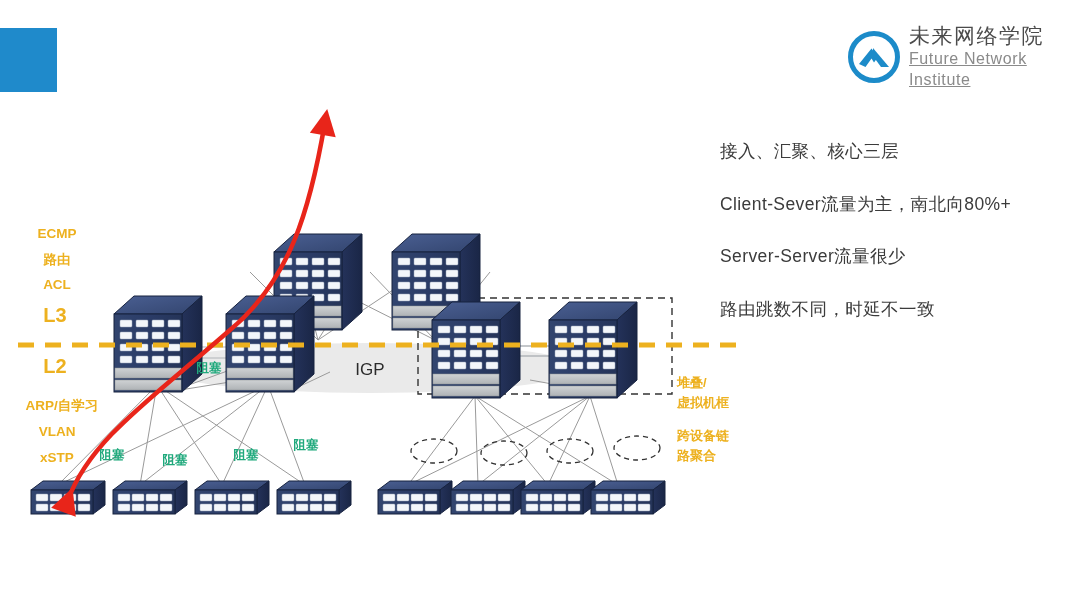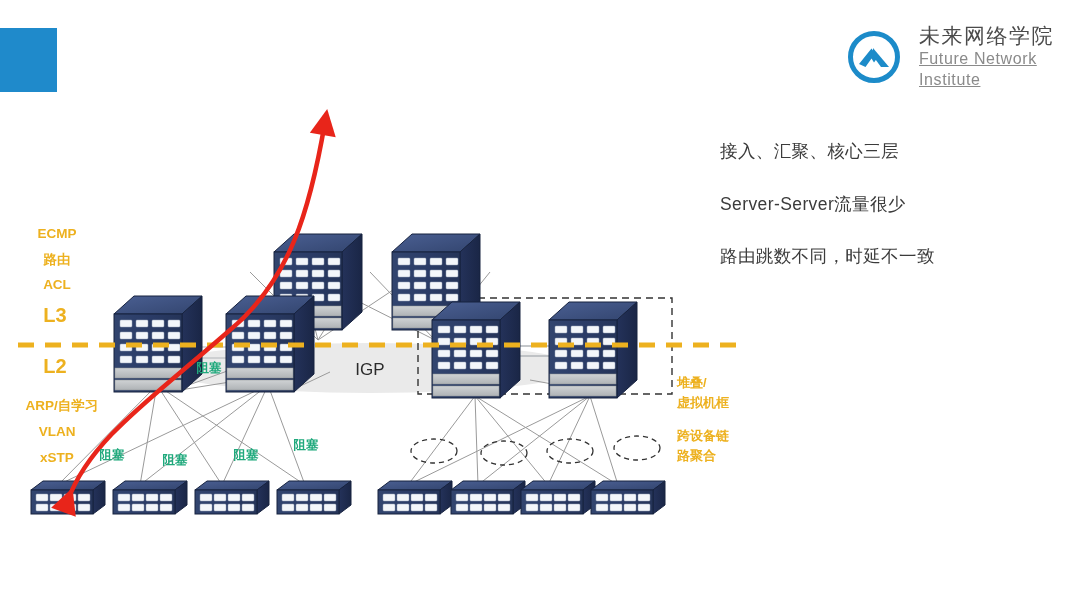--- a/index.html
+++ b/index.html
@@ -44,21 +44,21 @@
   
   #brand-logo {
     position: absolute;
     left: 848px; top: 29px;
     width: 230px; height: 56px;
     display: flex;
     align-items: center;
     gap: 9px;
   }
   #logo-mark { width: 52px; height: 52px; flex: 0 0 auto; }
-  #logo-text-block { display: flex; flex-direction: column; justify-content: center; margin-left: 10px; }
+  #logo-text-block { display: flex; flex-direction: column; justify-content: center; }
   #logo-title-cn {
     font-size: 21px;
     color: #4b4b4b;
     letter-spacing: 1.5px;
     line-height: 1.15;
   }
   #logo-title-en {
     font-size: 16px;
     color: #8a8a8a;
     letter-spacing: 0.6px;
@@ -292,15 +292,16 @@
       <text x="677" y="287">堆叠/</text>
       <text x="677" y="307">虚拟机框</text>
       <text x="677" y="340">跨设备链</text>
       <text x="677" y="360">路聚合</text>
     </g>
   </svg>
 </div>
 
 <div id="notes-panel">
   <div class="note-item">接入、汇聚、核心三层</div>
+  <div class="note-item">Client-Sever流量为主，南北向80%+</div>
   <div class="note-item">Server-Server流量很少</div>
   <div class="note-item">路由跳数不同，时延不一致</div>
 </div>
 
 </body></html>

